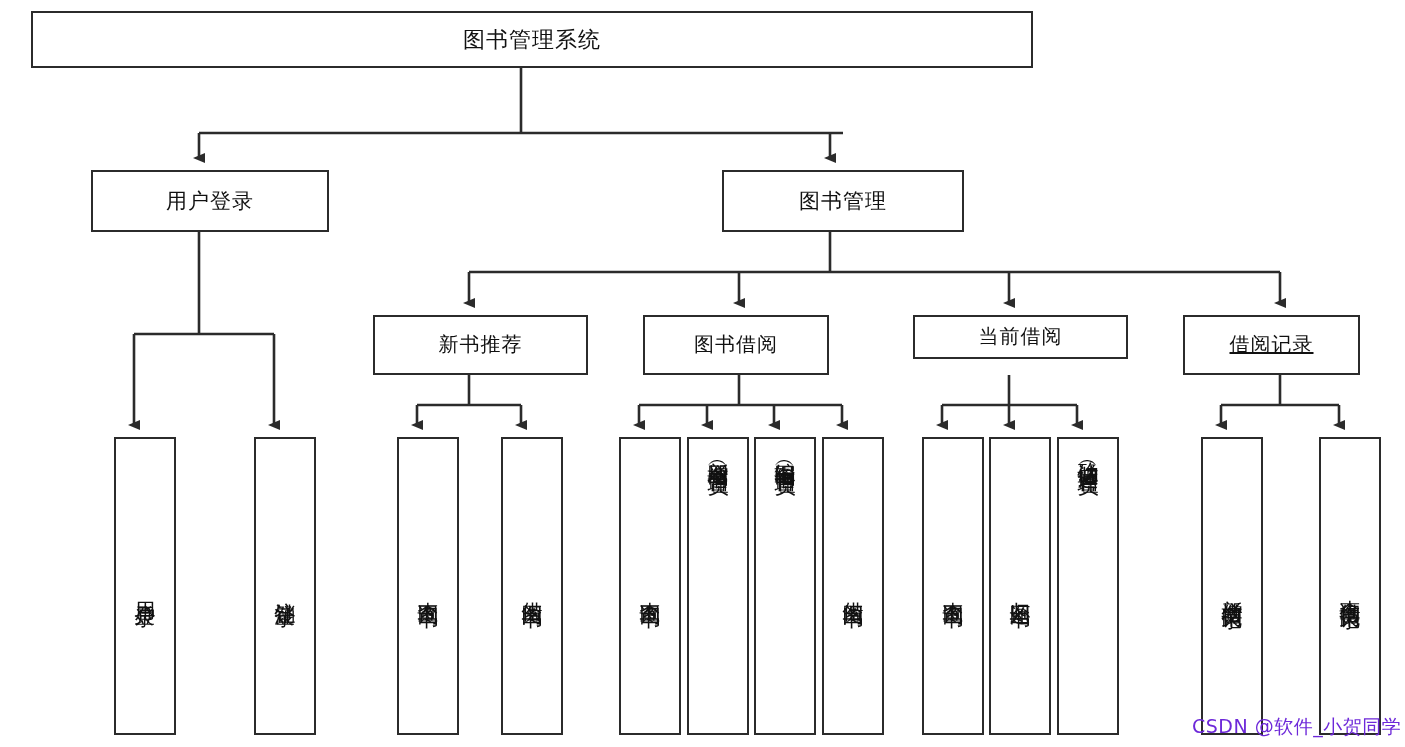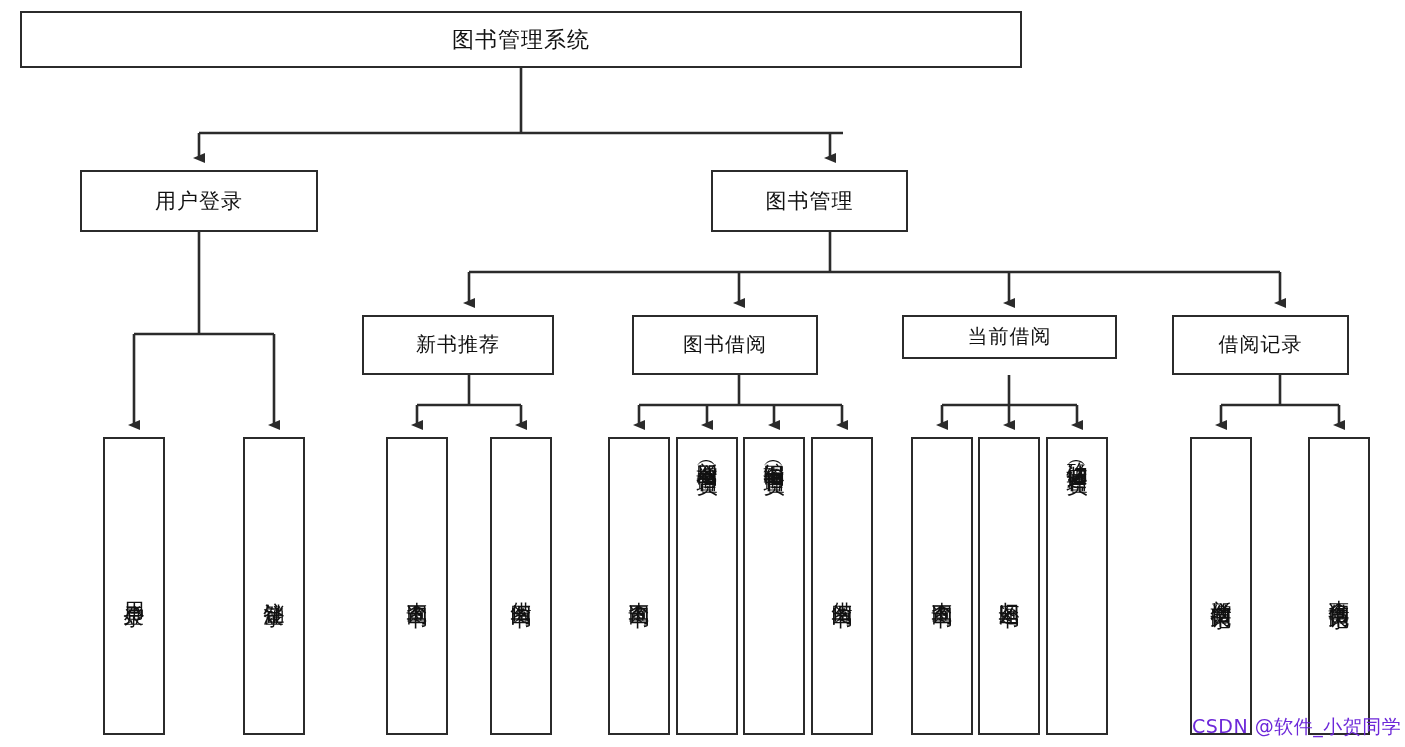--- a/index.html
+++ b/index.html
@@ -24,20 +24,21 @@
   .node{
     position:absolute;
     box-sizing:border-box;
     background:#ffffff;
     border:2px solid #2b2b2b;
     display:flex;
     align-items:center;
     justify-content:center;
     text-align:right;
     z-index:2;
+    margin-left:11px;
   }
   .node .lbl{
     font-size:21px;
     line-height:1.18;
     letter-spacing:1px;
     color:#111111;
     white-space:nowrap;
   }
   .node.root .lbl{font-size:22px;}
   .node.lvl1 .lbl{font-size:21px;}
@@ -126,34 +127,34 @@
     </g>
   </svg>
 
   <div class="node root" style="left:20px;top:11px;width:1002px;height:57px;">
     <span class="lbl">图书管理系统</span>
   </div>
 
   <div class="node lvl1" style="left:80px;top:170px;width:238px;height:62px;">
     <span class="lbl">用户登录</span>
   </div>
-  <div class="node lvl1" style="left:711px;top:170px;width:197px;height:62px;">
+  <div class="node lvl1" style="left:711px;top:170px;width:242px;height:62px;">
     <span class="lbl">图书管理</span>
   </div>
 
-  <div class="node lvl2" style="left:362px;top:315px;width:192px;height:60px;">
+  <div class="node lvl2" style="left:362px;top:315px;width:215px;height:60px;">
     <span class="lbl">新书推荐</span>
   </div>
   <div class="node lvl2" style="left:632px;top:315px;width:186px;height:60px;">
     <span class="lbl">图书借阅</span>
   </div>
   <div class="node lvl2" style="left:902px;top:315px;width:215px;height:44px;">
     <span class="lbl">当前借阅</span>
   </div>
-  <div class="node lvl2" style="left:1172px;top:315px;width:177px;height:60px;">
+  <div class="node lvl2" style="left:1172px;top:315px;width:177px;height:60px;text-decoration:underline;">
     <span class="lbl">借阅记录</span>
   </div>
 
   <div class="node leaf center" style="left:103px;top:437px;width:62px;height:298px;">
     <span class="lbl">用户登录</span>
   </div>
   <div class="node leaf center" style="left:243px;top:437px;width:62px;height:298px;">
     <span class="lbl">注销登录</span>
   </div>
 

